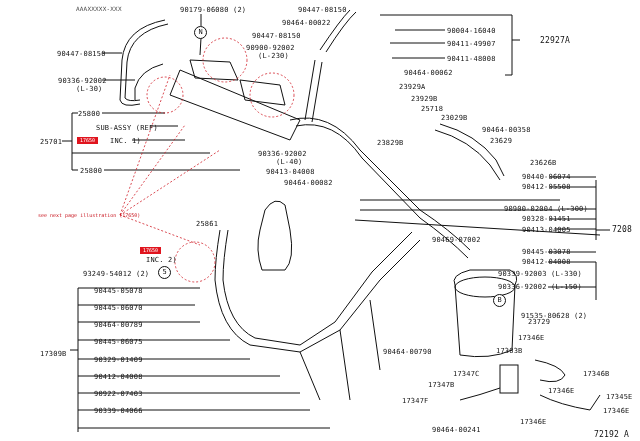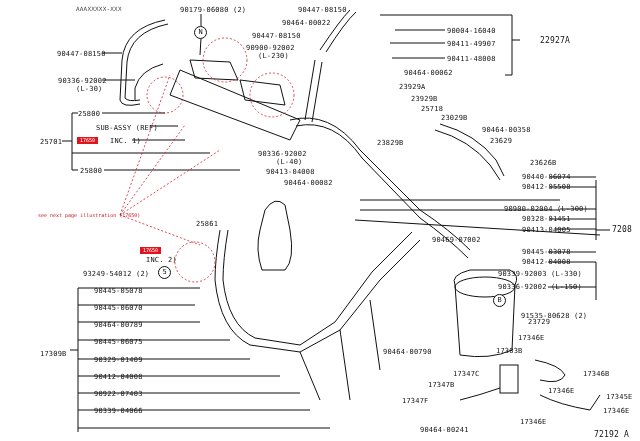--- a/index.html
+++ b/index.html
@@ -171,15 +171,15 @@
 <div class="lbl" style="left:518px;top:334px;">17346E</div>
 <div class="lbl" style="left:496px;top:347px;">17303B</div>
 <div class="lbl" style="left:453px;top:370px;">17347C</div>
 <div class="lbl" style="left:428px;top:381px;">17347B</div>
 <div class="lbl" style="left:402px;top:397px;">17347F</div>
 <div class="lbl" style="left:583px;top:370px;">17346B</div>
 <div class="lbl" style="left:548px;top:387px;">17346E</div>
 <div class="lbl" style="left:606px;top:393px;">17345E</div>
 <div class="lbl" style="left:603px;top:407px;">17346E</div>
 <div class="lbl" style="left:520px;top:418px;">17346E</div>
-<div class="lbl" style="left:420px;top:426px;">90464-00241</div>
+<div class="lbl" style="left:432px;top:426px;">90464-00241</div>
 
 <div class="lbl big" style="left:594px;top:431px;">72192 A</div>
 
 </body></html>

